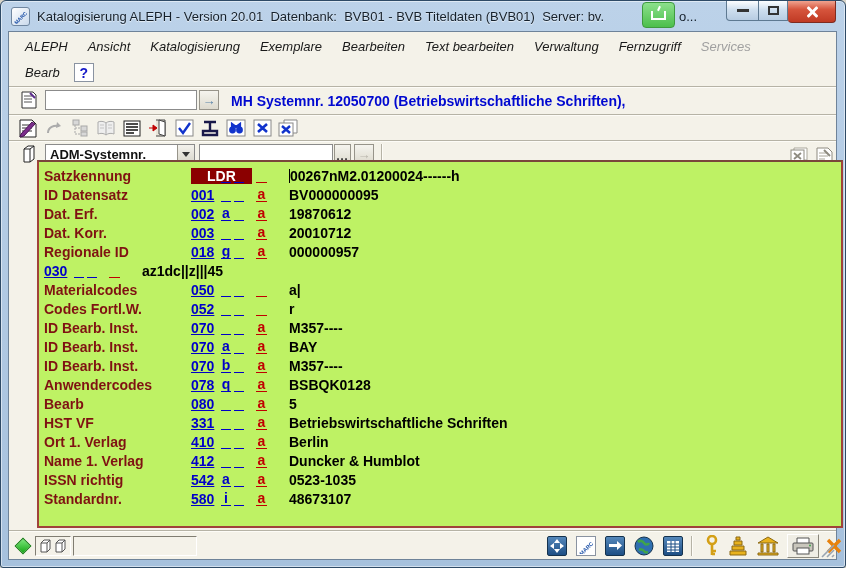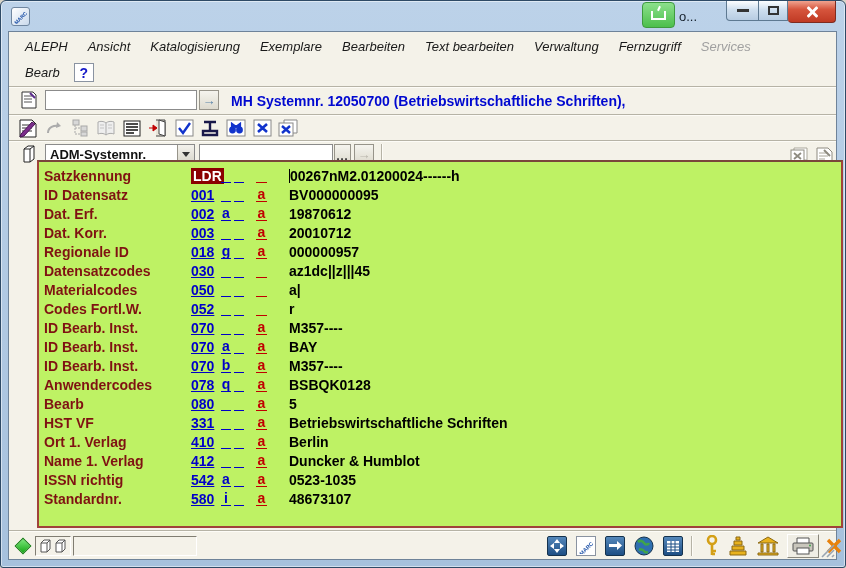--- a/index.html
+++ b/index.html
@@ -67,21 +67,21 @@
     border:1px solid #97948A;display:flex;align-items:flex-end;justify-content:center;font-size:11px;font-weight:bold;color:#222;letter-spacing:1px;padding-bottom:2px;}
   .rec-go{left:345px;color:#B9B6AC;}
   .vsep{position:absolute;left:372px;top:2px;width:2px;height:21px;border-left:1px solid #B6B3A6;border-right:1px solid #FDFCF7;}
   .rb-right{position:absolute;top:3px;width:22px;height:20px;display:flex;align-items:center;justify-content:center;}
   
   .record-area{position:absolute;left:28px;top:128px;width:806px;height:368px;background:#bef264;
     border:2px solid #A0433A;border-top-color:#7A473B;overflow:hidden;padding-top:4px;padding-left:5px;}
   .rec-row{display:flex;height:19px;align-items:center;font-size:14px;font-weight:bold;}
   .rl{width:147px;color:#7F1212;}
   .rt{width:30px;color:#0000C8;text-decoration:underline;}
-  .rt.sel{color:#fff;background:#8B0000;text-decoration:none;width:auto;padding:0 2px;margin-right:-2px;}
+  .rt.sel{color:#fff;background:#8B0000;text-decoration:none;width:auto;padding:0 16px;margin-right:-2px;}
   .rt-wrap{width:30px;}
   .ind-cell{display:inline-block;width:10px;height:15px;border-bottom:1px solid #0000C8;color:#0000C8;text-align:center;line-height:15px;margin-right:3px;}
   .sub-cell{display:inline-block;width:11px;height:15px;border-bottom:1px solid #C00000;color:#C00000;text-align:center;line-height:15px;margin-left:9px;}
   .rv{margin-left:22px;color:#000;white-space:pre;}
   .caret{display:inline-block;width:1px;height:14px;background:#000;vertical-align:-2px;}
   
   .statusbar{position:absolute;left:0;right:0;bottom:0;height:28px;border-top:1px solid #FDFCF7;box-shadow:0 -1px 0 #B6B3A6;}
   .diamond{position:absolute;left:8px;top:8px;width:12px;height:12px;transform:rotate(45deg);
     background:linear-gradient(135deg,#7CE87C,#14A814);border:1px solid #0B7A0B;}
   .sunken{position:absolute;top:4px;height:20px;background:#F4F2E9;border:1px solid #9A978C;
@@ -101,20 +101,21 @@
 <body>
 
 <div class="window">
 
   <div class="titlebar">
     <span class="app-icon">
       <svg width="15" height="15" viewBox="0 0 15 15">
           <text x="-1" y="11" transform="rotate(-45 7 8)" font-size="5.2" font-weight="bold" fill="#2255AA" font-family="Liberation Sans, sans-serif">MARC</text>
         </svg>
     </span>
+    <span class="title-text">Katalogisierung ALEPH - Version 20.01  Datenbank:  BVB01 - BVB Titeldaten (BVB01)  Server: bv.</span>
     <span class="grab-badge">
         <span class="glyph"></span>
       </span>
     <span class="title-suffix">o...</span>
     <span class="winbtns">
       <span class="winbtn min">
           <span class="min-glyph"></span>
         </span>
       <span class="winbtn max">
           <span class="max-glyph"></span>
@@ -304,21 +305,20 @@
           </div>
           <div class="rec-row">
             <span class="rl">Regionale ID</span>
             <span class="rt-wrap"><span class="rt">018</span></span>
             <span class="ind-cell">g</span>
             <span class="ind-cell"></span>
             <span class="sub-cell">a</span>
             <span class="rv">000000957</span>
           </div>
           <div class="rec-row">
-            <span class="rl">Datensatzcodes</span>
             <span class="rt-wrap"><span class="rt">030</span></span>
             <span class="ind-cell"></span>
             <span class="ind-cell"></span>
             <span class="sub-cell"></span>
             <span class="rv">az1dc||z|||45</span>
           </div>
           <div class="rec-row">
             <span class="rl">Materialcodes</span>
             <span class="rt-wrap"><span class="rt">050</span></span>
             <span class="ind-cell"></span>

